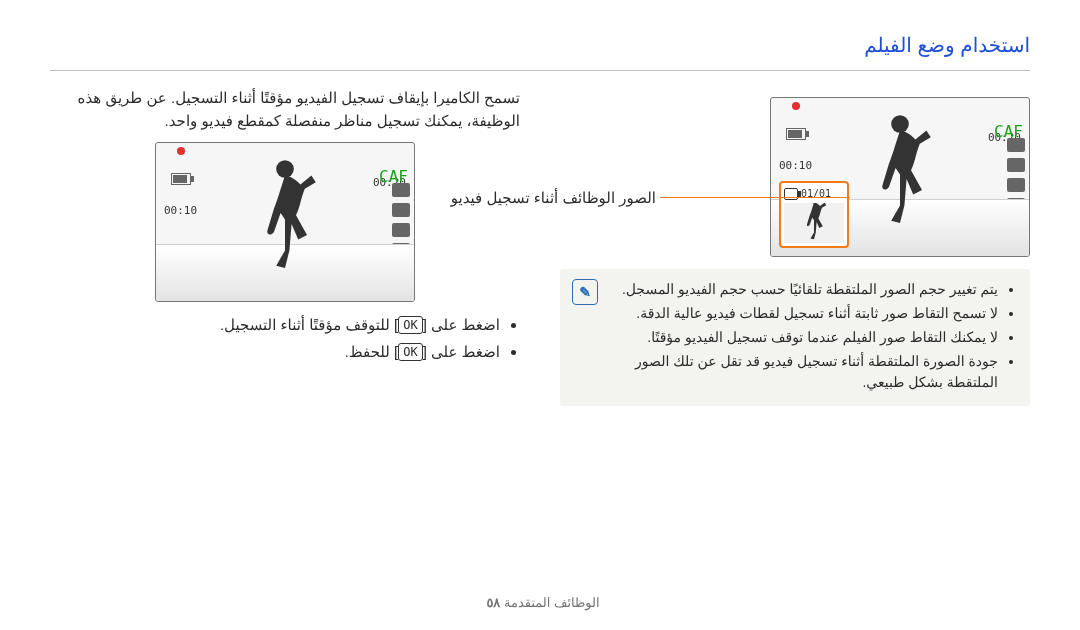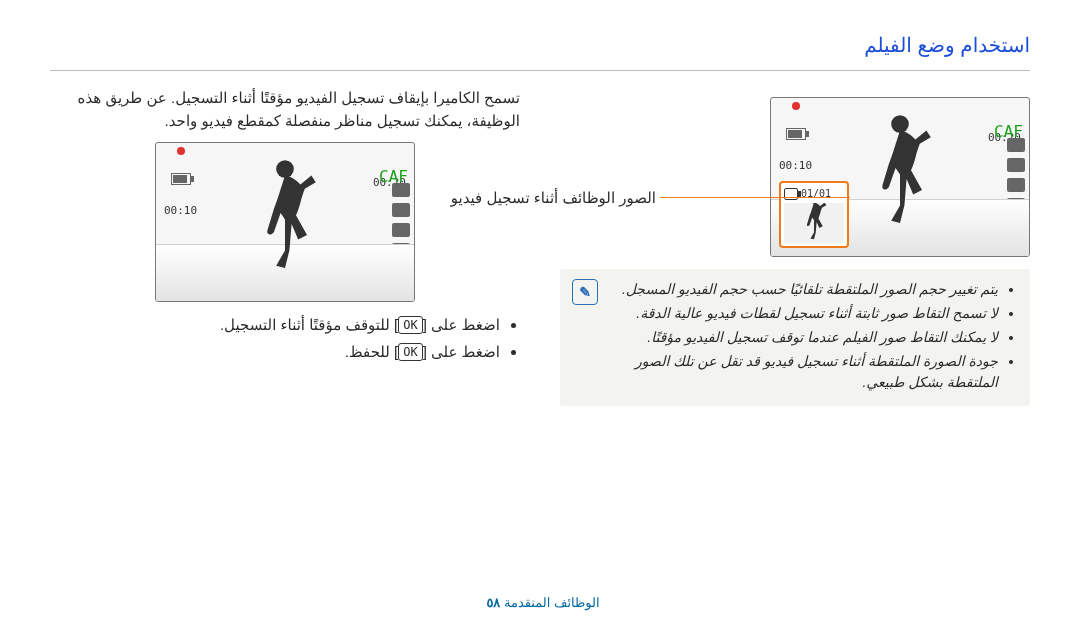--- a/index.html
+++ b/index.html
@@ -188,30 +188,30 @@
     left:12px; top:10px;
     width:24px; height:24px;
     border:1px solid #2a6fb5;
     border-radius:4px;
     color:#2a6fb5;
     display:flex; align-items:center; justify-content:center;
     font-weight:bold;
     font-size:14px;
     direction:ltr;
   }
-  .note ul { list-style: disc; padding-right: 20px; margin:0;font-style:italic; }
+  .note ul { list-style: disc; padding-right: 20px; margin:0; }
   .note ul li { margin-bottom:3px; }
 
   .footer {
     position:absolute;
     bottom:18px;
     left:0; right:0;
     text-align:center;
     font-size:13px;
-    color:#0369a1;
+    color:#737373;
   }
   .footer .pg { font-weight:bold; margin-left:6px; }
 </style>
 </head>
 <body>
 
 <svg width="0" height="0" style="position:absolute">
   <symbol id="dancer" viewBox="0 0 60 100">
     <g fill="#333">
       <circle cx="30" cy="10" r="8"></circle>

